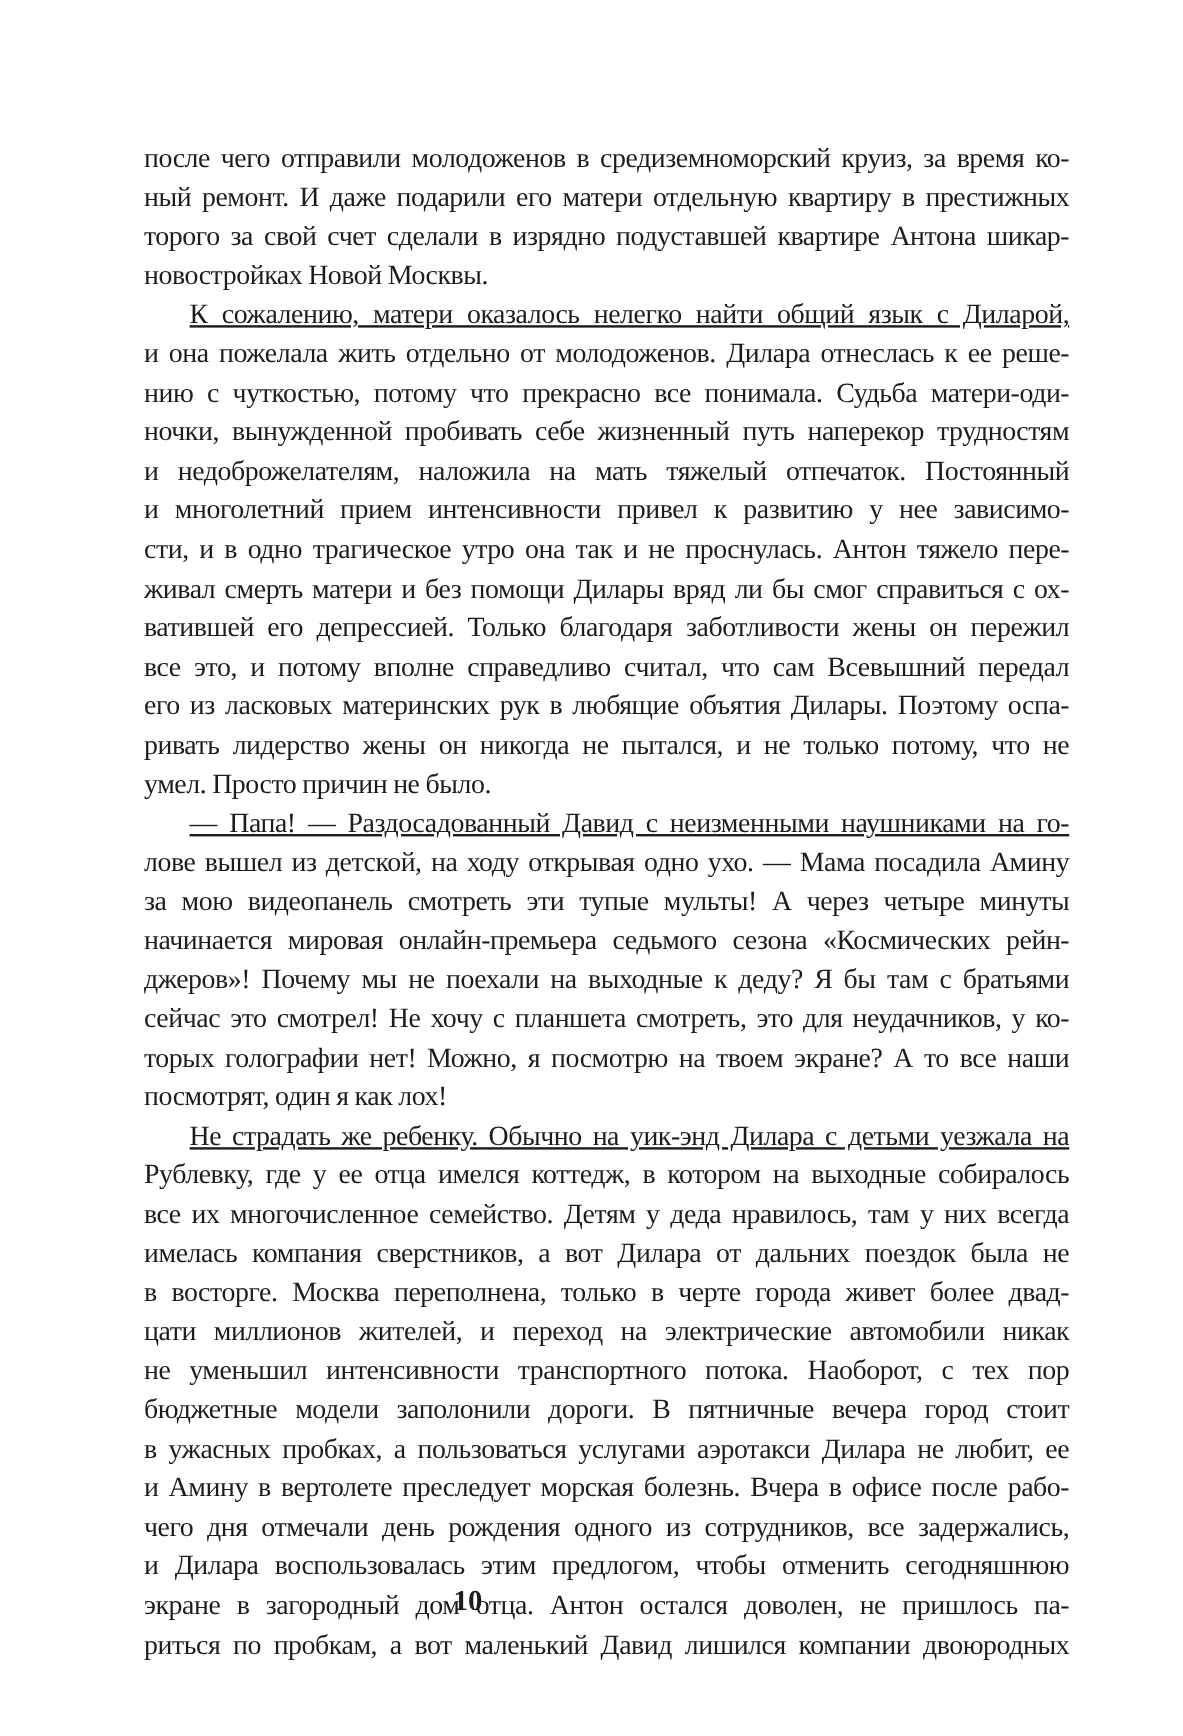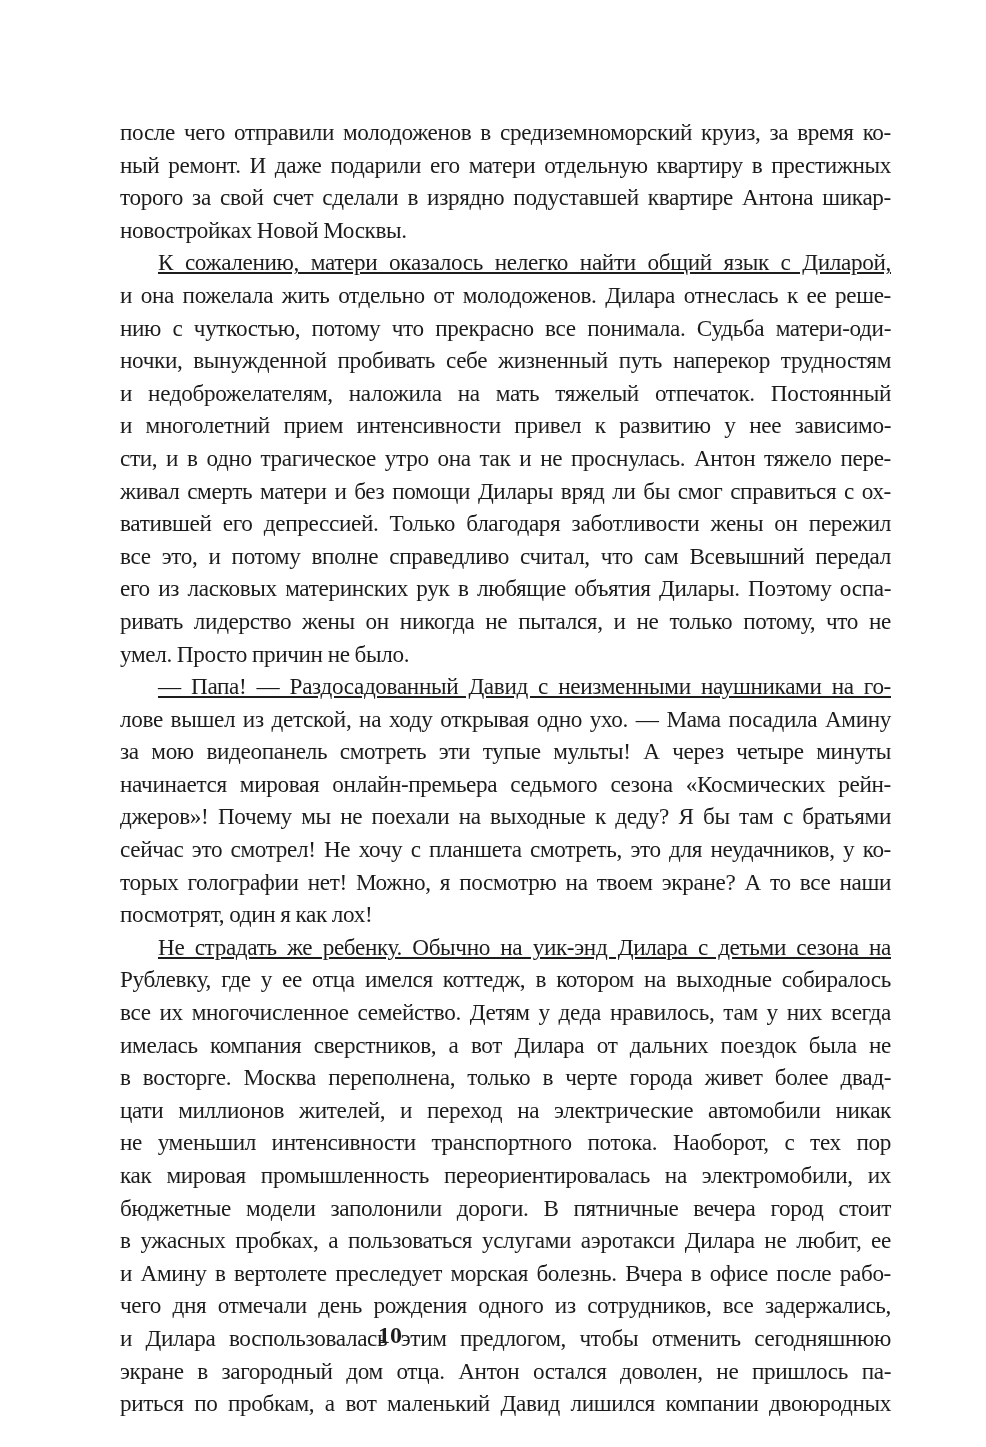--- a/index.html
+++ b/index.html
@@ -80,28 +80,27 @@
       <span class="line indent">— Папа! — Раздосадованный Давид с неизменными наушниками на го-</span>
       <span class="line">лове вышел из детской, на ходу открывая одно ухо. — Мама посадила Амину</span>
       <span class="line">за мою видеопанель смотреть эти тупые мульты! А через четыре минуты</span>
       <span class="line">начинается мировая онлайн-премьера седьмого сезона «Космических рейн-</span>
       <span class="line">джеров»! Почему мы не поехали на выходные к деду? Я бы там с братьями</span>
       <span class="line">сейчас это смотрел! Не хочу с планшета смотреть, это для неудачников, у ко-</span>
       <span class="line">торых голографии нет! Можно, я посмотрю на твоем экране? А то все наши</span>
       <span class="line last">посмотрят, один я как лох!</span>
     </div>
     <div>
-      <span class="line indent">Не страдать же ребенку. Обычно на уик-энд Дилара с детьми сезона на</span>
+      <span class="line indent">Не страдать же ребенку. Обычно на уик-энд Дилара с детьми уезжала на</span>
       <span class="line">Рублевку, где у ее отца имелся коттедж, в котором на выходные собиралось</span>
       <span class="line">все их многочисленное семейство. Детям у деда нравилось, там у них всегда</span>
       <span class="line">имелась компания сверстников, а вот Дилара от дальних поездок была не</span>
       <span class="line">в восторге. Москва переполнена, только в черте города живет более двад-</span>
       <span class="line">цати миллионов жителей, и переход на электрические автомобили никак</span>
       <span class="line">не уменьшил интенсивности транспортного потока. Наоборот, с тех пор</span>
-      <span class="line">как мировая промышленность переориентировалась на электромобили, их</span>
       <span class="line">бюджетные модели заполонили дороги. В пятничные вечера город стоит</span>
       <span class="line">в ужасных пробках, а пользоваться услугами аэротакси Дилара не любит, ее</span>
       <span class="line">и Амину в вертолете преследует морская болезнь. Вчера в офисе после рабо-</span>
       <span class="line">чего дня отмечали день рождения одного из сотрудников, все задержались,</span>
       <span class="line">и Дилара воспользовалась этим предлогом, чтобы отменить сегодняшнюю</span>
       <span class="line">экране в загородный дом отца. Антон остался доволен, не пришлось па-</span>
       <span class="line">риться по пробкам, а вот маленький Давид лишился компании двоюродных</span>
     </div>
   </div>
 

